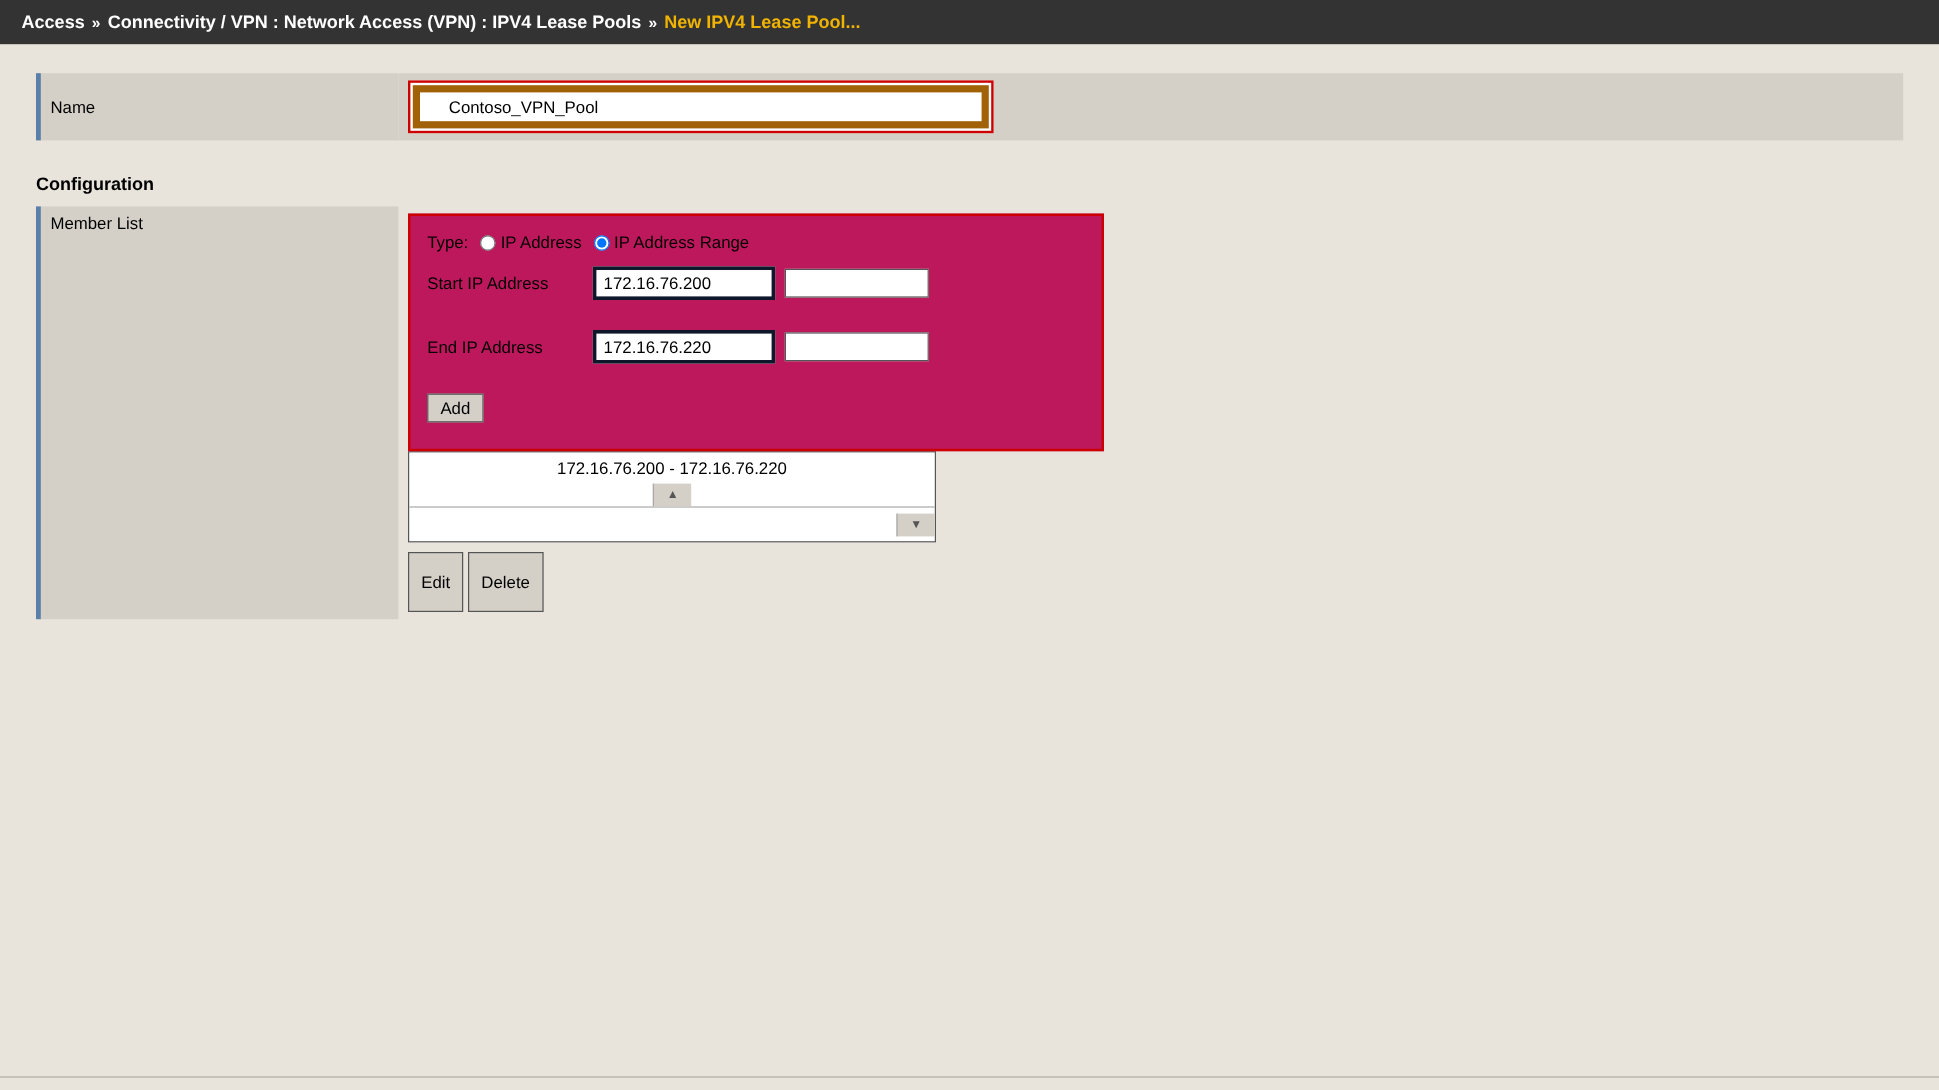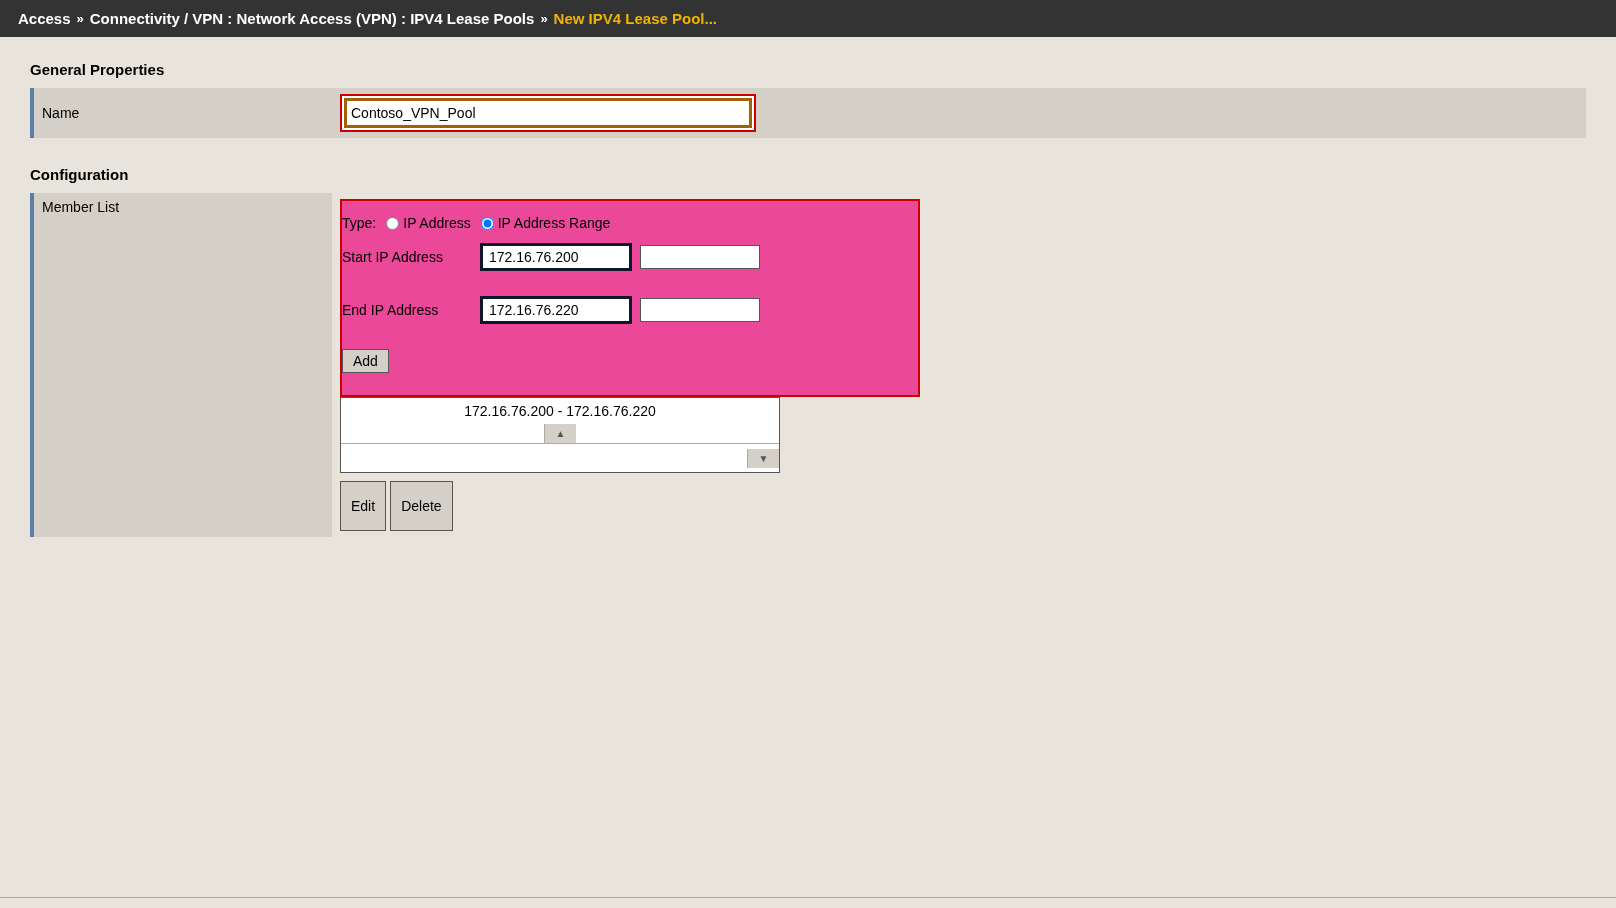--- a/index.html
+++ b/index.html
@@ -84,24 +84,24 @@
 
     
     .name-input-wrapper {
       border: 2px solid #cc0000;
       padding: 2px;
       display: inline-block;
       background: #fff;
     }
 
     .name-input {
-      border: 3px solid #a16207;
-      padding: 4px 4px;
-      font-size: 14px;
-      width: 408px;
+      border: 6px solid #a16207;
+      padding: 4px 24px;
+      font-size: 14px;
+      width: 480px;
       background: #fff;
       outline: none;
     }
 
     
     .configuration {
       margin-bottom: 28px;
     }
 
     .config-outer-table {
@@ -123,23 +123,23 @@
       font-size: 14px;
     }
 
     .config-right-cell {
       padding: 10px 12px;
     }
 
     
     .config-inner-box {
       border: 2px solid #cc0000;
-      padding: 14px 14px 14px 0;
+      padding: 14px 14px 14px 14px;
       display: inline-block;
-      background: #ec4899;
+      background: #be185d;
       min-width: 580px;
     }
 
     
     .type-row {
       display: flex;
       align-items: center;
       gap: 10px;
       margin-bottom: 12px;
       font-size: 14px;
@@ -276,21 +276,20 @@
   <span class="bc-text">Access</span>
   <span class="bc-arrow">»</span>
   <span class="bc-text">Connectivity / VPN : Network Access (VPN) : IPV4 Lease Pools</span>
   <span class="bc-arrow">»</span>
   <span class="bc-highlight">New IPV4 Lease Pool...</span>
 </div>
 
 <div class="main-content">
 
   <div class="general-properties">
-    <div class="section-title">General Properties</div>
     <table class="properties-table">
       <tbody>
         <tr class="name-row">
           <td class="label-cell">Name</td>
           <td class="input-cell">
             <div class="name-input-wrapper">
               <input type="text" class="name-input" value="Contoso_VPN_Pool" style="">
             </div>
           </td>
         </tr>

